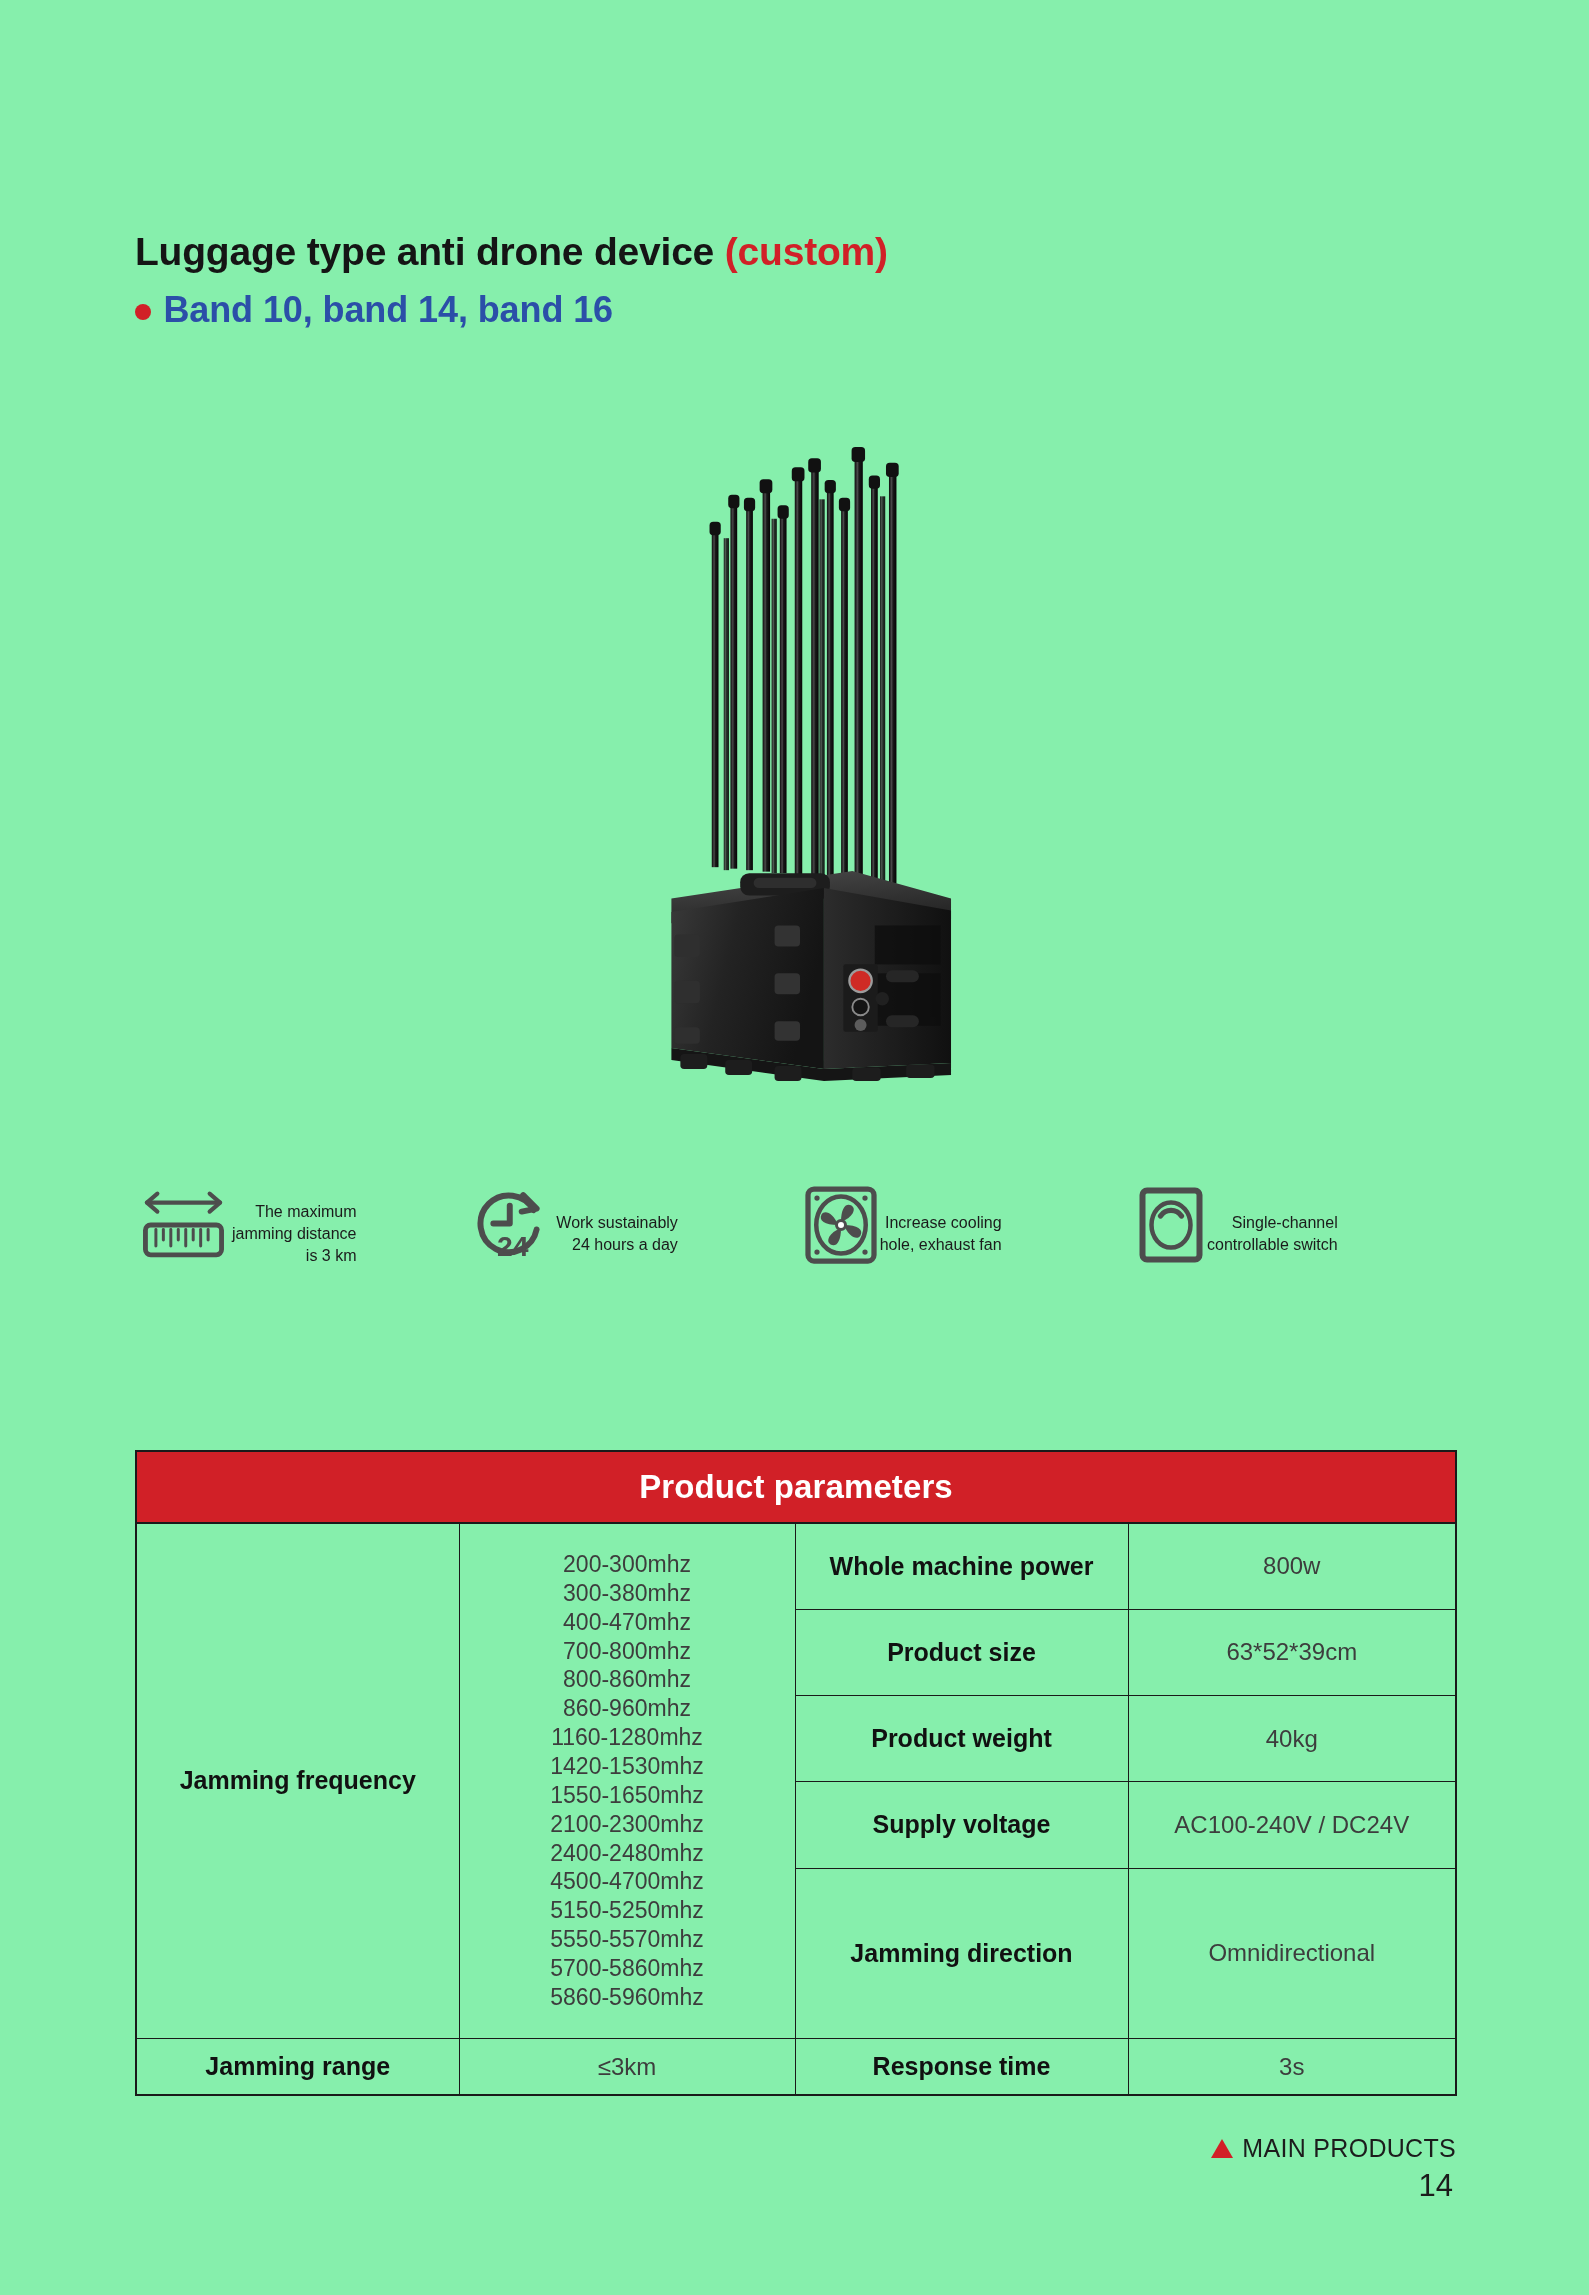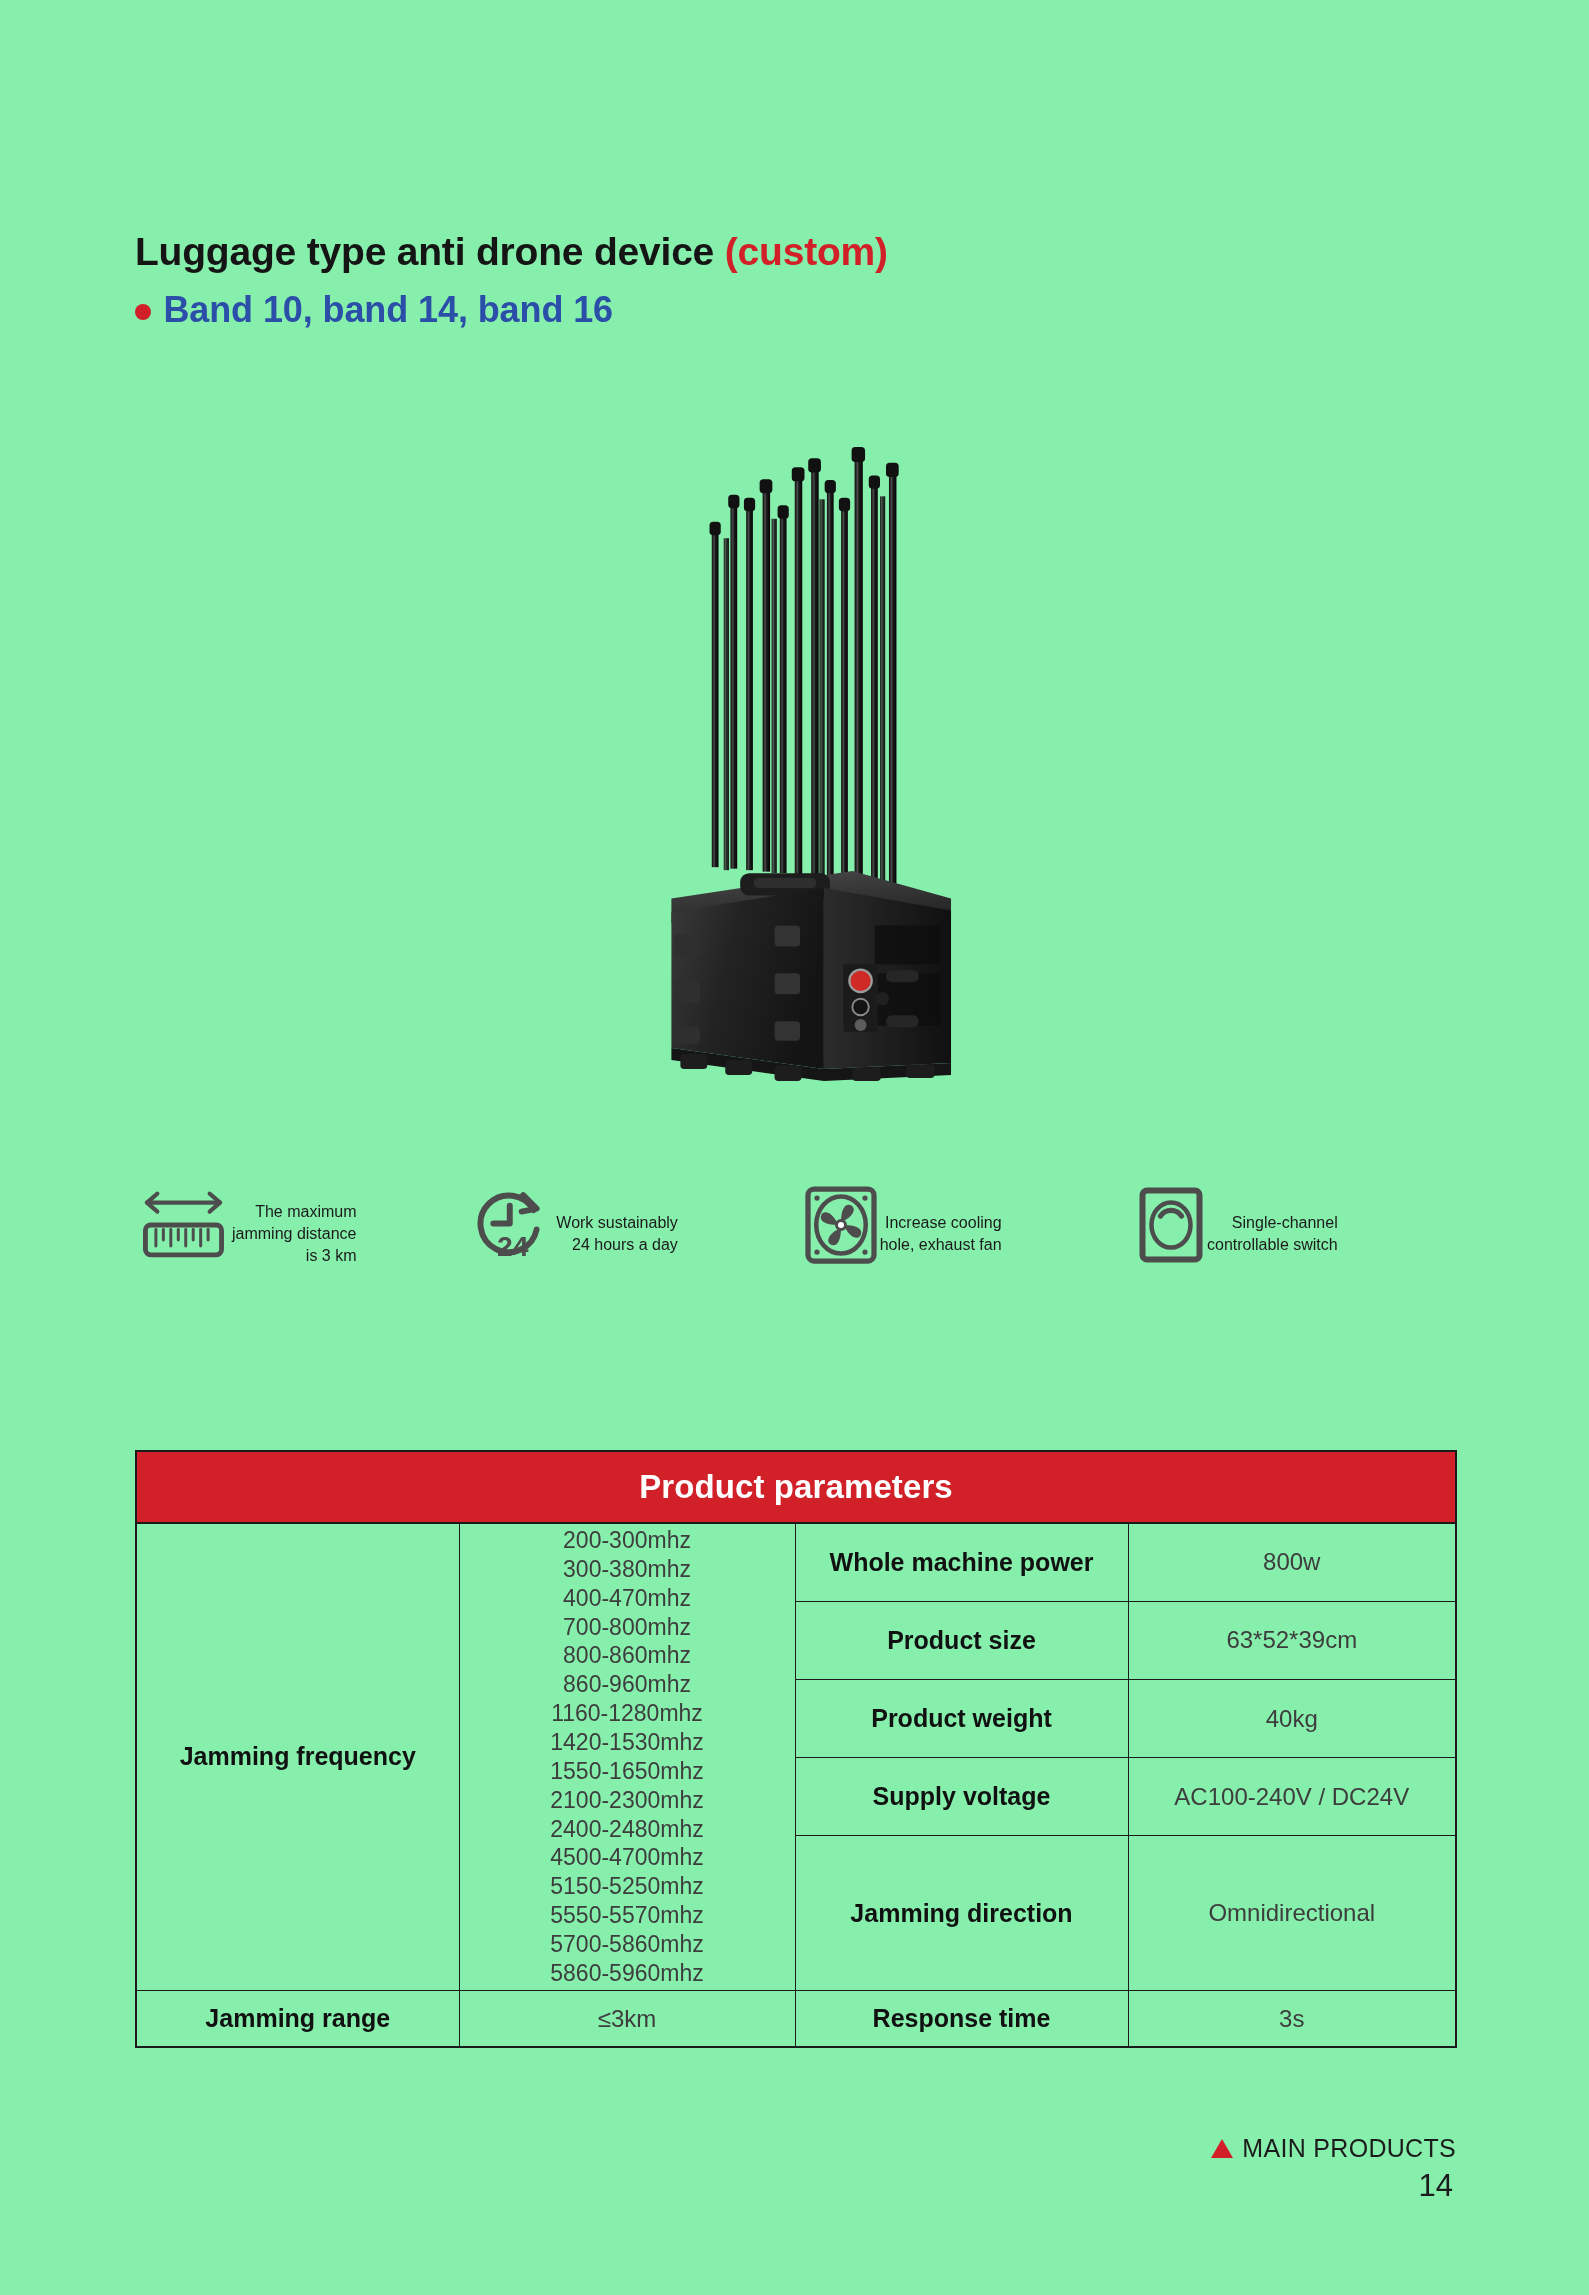--- a/index.html
+++ b/index.html
@@ -131,21 +131,21 @@
     color: #111111;
   }
   .cell-value {
     font-size: 24px;
     color: #3d3d3d;
   }
   .freq-list {
     font-size: 23px;
     color: #3d3d3d;
     line-height: 1.255;
-    padding: 2px 0;
+    padding: 26px 0;
   }
   .freq-list div { white-space: nowrap; }
 
   .col-a { width: 323px; }
   .col-b { width: 336px; }
   .col-c { width: 333px; }
   .col-d { width: 328px; }
 
   .row-h { height: 72px; }
   .row-dir { height: 142px; }

